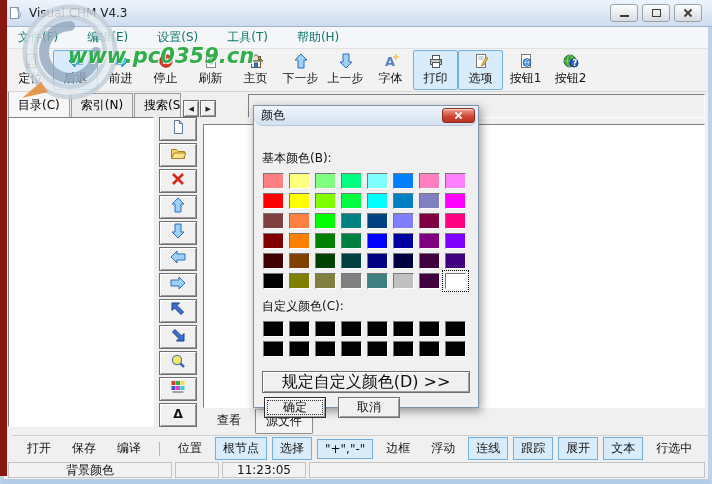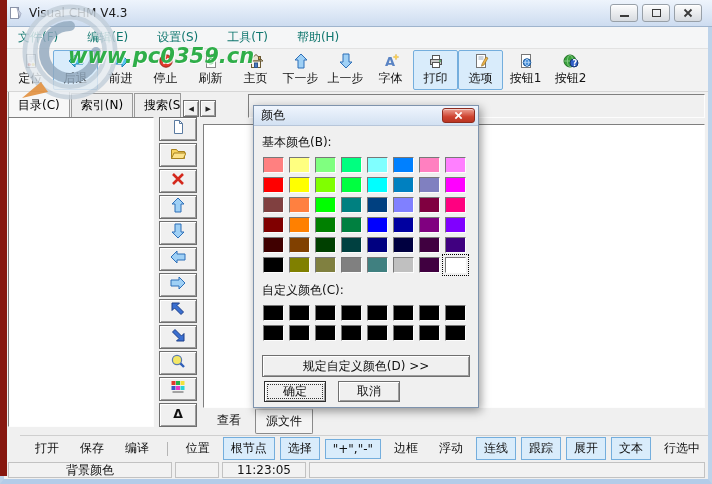--- a/index.html
+++ b/index.html
@@ -58,37 +58,37 @@
   .editor{ position:absolute; left:199px; right:3px; top:32px; height:284px; }
   .bottom-tabs{ position:absolute; left:203px; top:317px; display:flex; align-items:flex-start; gap:4px;}
   .btab{ font-size:12px; padding:3px 10px; color:#111; }
   .btab.active{ border:1px solid #8a8a8a; border-top:1px solid #cfcfcf; background:#f4f4f4;
     border-radius:0 0 2px 2px; }
 
   
   .dialog{ position:absolute; left:249px; top:105px; width:226px; height:303px; z-index:50;
     background:#f0f0f0; border:1px solid #7e93ad; box-shadow:2px 3px 9px rgba(0,0,0,.4); }
   .dlg-title{ height:20px; background:linear-gradient(#eff5fd,#d3e1f2); border-bottom:1px solid #b7c6da;
-    display:flex; align-items:center; padding:0 3px 0 7px; }
+    display:flex; align-items:center; padding:0 3px 0 7px;border-radius:9px; }
   .dlg-title-text{ font-size:12px; color:#111; }
   .dlg-close{ margin-left:auto; width:33px; height:15px; border:1px solid #8e2b1e; border-radius:3px;
     background:linear-gradient(#eda093,#ce4330 60%,#b93523); display:flex; align-items:center; justify-content:center;
     box-shadow:inset 0 1px 0 rgba(255,255,255,.5); }
   .dlg-body{ padding:6px 8px 0 8px; }
-  .dlg-label{ font-size:12px; color:#111; margin-top:2px; }
+  .dlg-label{ font-size:12px; color:#111; margin-top:18px; }
   .swatch-grid{ display:grid; grid-template-columns:repeat(8,21px); gap:4px 5px; margin:6px 0 3px 1px; }
   .swatch{ width:21px; height:16px; border:1px solid; border-color:#787878 #fdfdfd #fdfdfd #787878; }
   .swatch.selected{ outline:1px dotted #000; outline-offset:2px; }
-  .define-btn{ width:100%; height:22px; margin-top:11px; font-size:12px; font-family:inherit; color:#111;}
+  .define-btn{ width:100%; height:22px; margin-top:11px; font-size:16px; font-family:inherit; color:#111;}
   .dlg-actions{ display:flex; gap:12px; margin-top:4px; padding-left:2px;}
   .dlg-btn{ width:62px; height:21px; font-size:12px; font-family:inherit; color:#111; }
   .dlg-btn.default{ border:1px solid #2e2e2e; outline:1px dotted #333; outline-offset:-4px; }
 
   
-  .bottom-toolbar{ position:absolute; bottom:18px; left:16px; right:0; height:26px; border-top:1px solid #cfcfcf;
+  .bottom-toolbar{ position:absolute; bottom:18px; left:8px; right:0; height:26px; border-top:1px solid #cfcfcf;
     background:#f0f0f0; display:flex; align-items:center; padding-left:7px; gap:5px; }
   .bt-btn{ font-size:12px; padding:2px 7px; color:#111; border:1px solid transparent; white-space:nowrap;}
   .bt-btn.active{ background:#d9ecfb; border-color:#74aedd; }
   .bt-sep{ width:1px; height:14px; background:#b5b5b5; margin:0 5px; }
 
   .statusbar{ position:absolute; bottom:0; left:0; right:0; height:18px; background:#f0f0f0;
     display:flex; gap:3px; padding:1px 3px 1px 4px; }
   .sp{ border:1px solid #c2c2c2; background:#f2f2f2; font-size:12px; color:#111;
     display:flex; align-items:center; justify-content:center; }
   .sp0{ width:164px; } .sp1{ width:44px; } .sp2{ width:84px; } .sp3{ flex:1; position:relative;}

